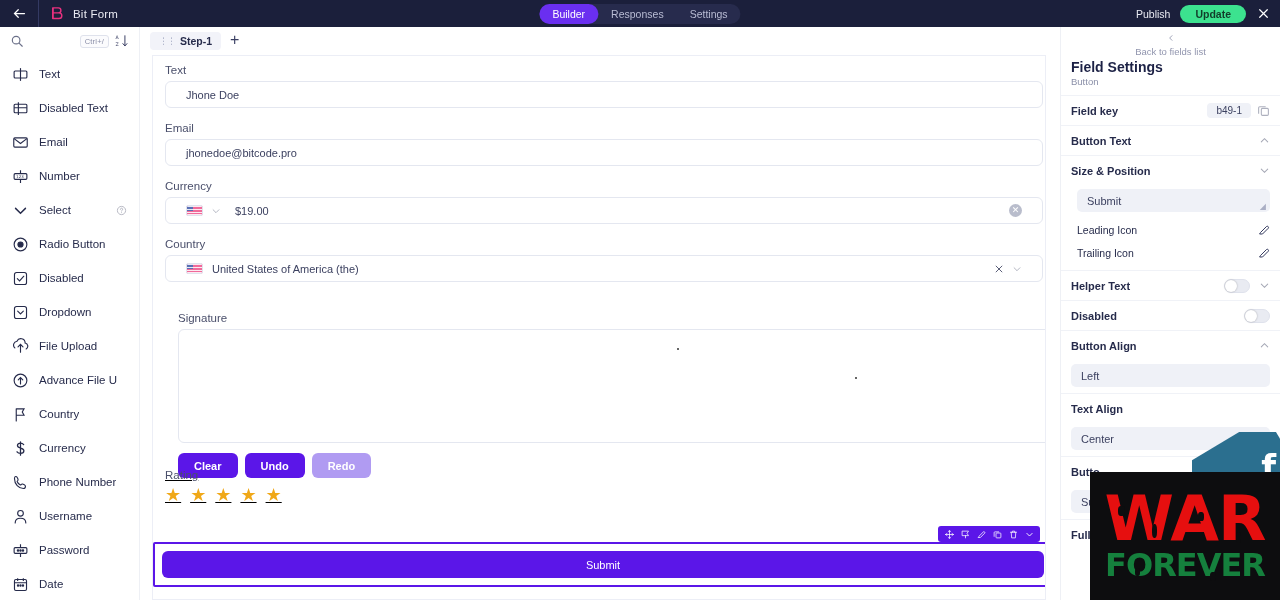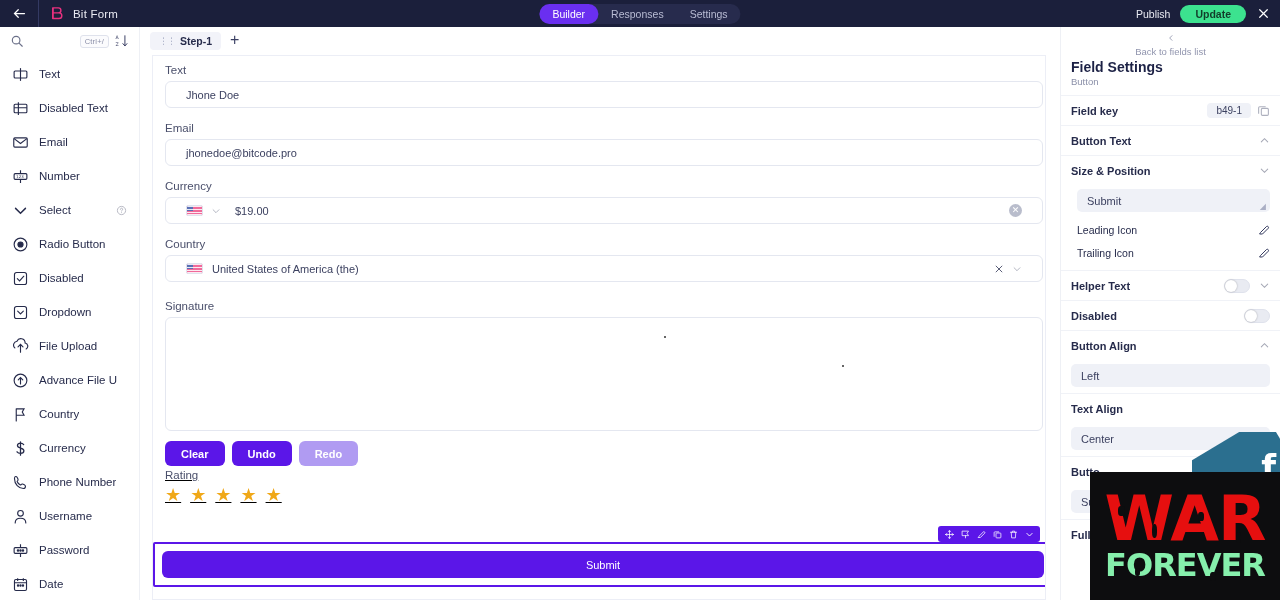--- a/index.html
+++ b/index.html
@@ -211,21 +211,21 @@
     position: absolute; left: 1090px; top: 472px; width: 190px; height: 128px;
     background: #0d0d0f; overflow: hidden; pointer-events: none;
     display: flex; flex-direction: column; align-items: center; justify-content: center;
   }
   .wm-war {
     font-family: "DejaVu Sans", sans-serif; font-weight: bold; font-size: 63px;
     color: #e60f0f; line-height: .88; letter-spacing: -1px;
   }
   .wm-forever {
     font-family: "DejaVu Sans", sans-serif; font-weight: bold; font-size: 32px;
-    color: #86efac; line-height: 1; letter-spacing: -1px; margin-top: 2px;
+    color: #15803d; line-height: 1; letter-spacing: -1px; margin-top: 2px;
   }
   .wm-speck {
     position: absolute; background: #0d0d0f; border-radius: 40%;
   }
 </style>
 </head>
 <body>
 
 <div id="app">
 
@@ -497,21 +497,21 @@
               <svg style="width:10px;height:10px;" viewBox="0 0 24 24" fill="none" stroke="#4a4f6b" stroke-width="2.2" stroke-linecap="round">
                   <path d="M5 5l14 14M19 5L5 19"></path>
                 </svg>
               <svg class="chev" viewBox="0 0 24 24" fill="none" stroke="#5b6079" stroke-width="2.2" stroke-linecap="round">
                   <path d="M5 9l7 7 7-7"></path>
                 </svg>
             </span>
           </div>
         </div>
 
-        <div class="fld" style="top:244px; width:878px;">
+        <div class="fld" style="top:256px; width:878px;margin-left:13px;">
           <div class="fld-label">Signature</div>
           <div class="sig-canvas" style="height:114px;">
             <span class="sig-dot" style="left:498px; top:18px;"></span>
             <span class="sig-dot" style="left:676px; top:47px;"></span>
           </div>
           <div style="display:flex; gap:7px; margin-top:10px;">
             <button class="sig-btn solid">Clear</button>
             <button class="sig-btn solid">Undo</button>
             <button class="sig-btn muted">Redo</button>
           </div>

